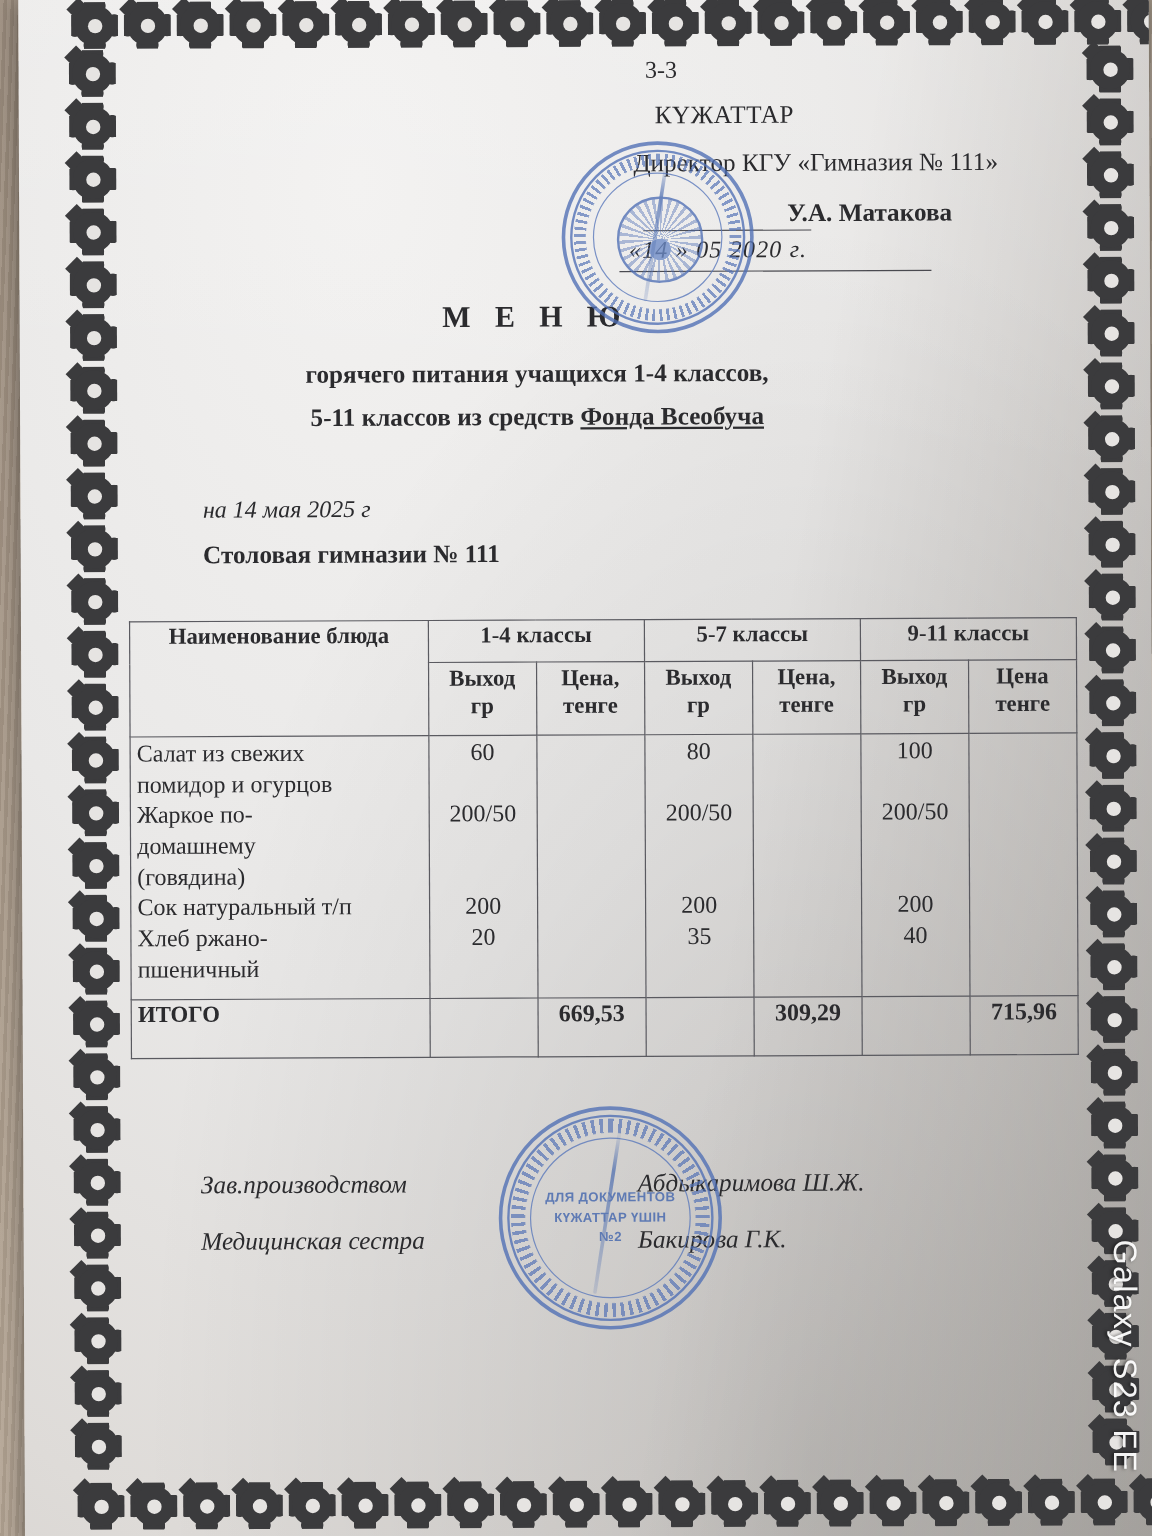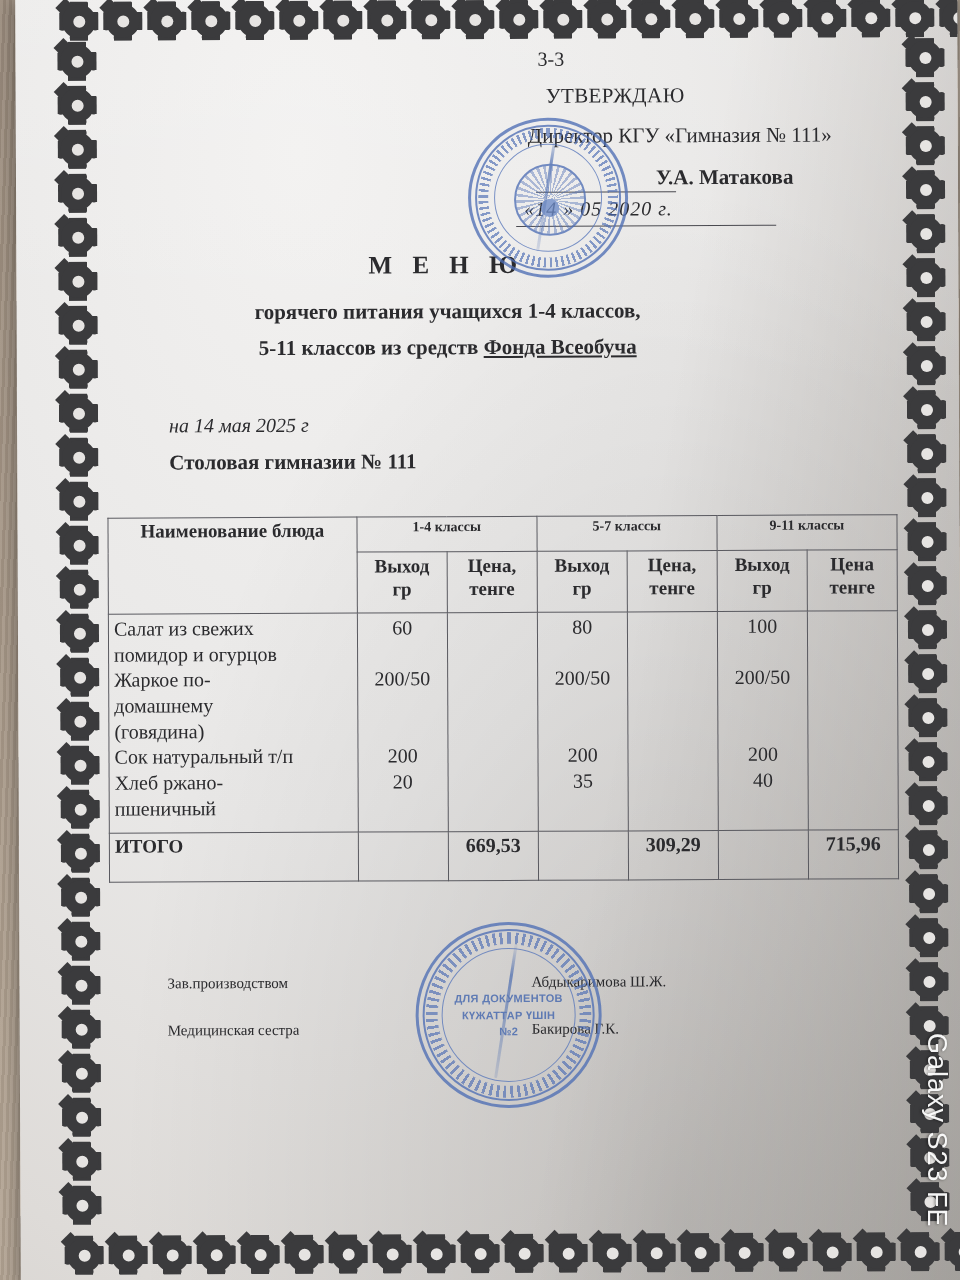--- a/index.html
+++ b/index.html
@@ -162,21 +162,21 @@
   #menu-table th {
     font-weight: bold;
     text-align: center;
   }
   th.dish-head {
     font-size: 19px;
     text-align: center;
     vertical-align: middle;
     width: 232px;
   }
-  th.grp { font-size: 14px; height: 30px; }
+  th.grp { font-size: 19px; height: 30px; }
   th.sub {
     font-size: 19px;
     text-align: left;
     height: 56px;
     line-height: 1.22;
     vertical-align: top;
   }
   col.c-out   { width: 88px; }
   col.c-price { width: 88px; }
 
@@ -189,21 +189,21 @@
   td.num {
     text-align: center;
     font-size: 20px;
     line-height: 1.285;
     padding-top: 1px;
   }
   td.total-lbl { font-weight: bold; font-size: 19px; height: 44px; }
   td.total-val { text-align: center; font-weight: bold; font-size: 20px; }
 
   
-  .sig-row { font-size: 15px; }
+  .sig-row { font-size: 21px; font-style: italic; }
   .sig-role1 { left: 148px; top: 978px; }
   .sig-name1 { left: 512px; top: 978px; }
   .sig-role2 { left: 148px; top: 1025px; }
   .sig-name2 { left: 512px; top: 1025px; }
 
   
   .seal {
     position: absolute;
     border-radius: 50%;
     z-index: 4;
@@ -776,21 +776,21 @@
         <s></s>
         <u></u>
         <i></i>
       </div>
     </div>
 
   <div id="doc">
 
     <div class="blk pg-num">3-3</div>
 
-    <div class="blk approve-word">УТВЕРЖДАЮ</div>
+    <div class="blk approve-word">КҮЖАТТАР</div>
     <div class="blk director-ln">Директор КГУ «Гимназия № 111»</div>
     <div class="blk director-name">У.А. Матакова</div>
     <div class="blk sig-rule"></div>
     <div class="blk date-ln">«14 »   05    2020   г.</div>
     <div class="blk date-rule"></div>
 
     <div class="blk menu-word">М Е Н Ю</div>
     <div class="blk subtitle1">горячего питания учащихся 1-4 классов,</div>
     <div class="blk subtitle2"><span>5-11 классов из средств </span><span class="u">Фонда Всеобуча</span></div>
 

